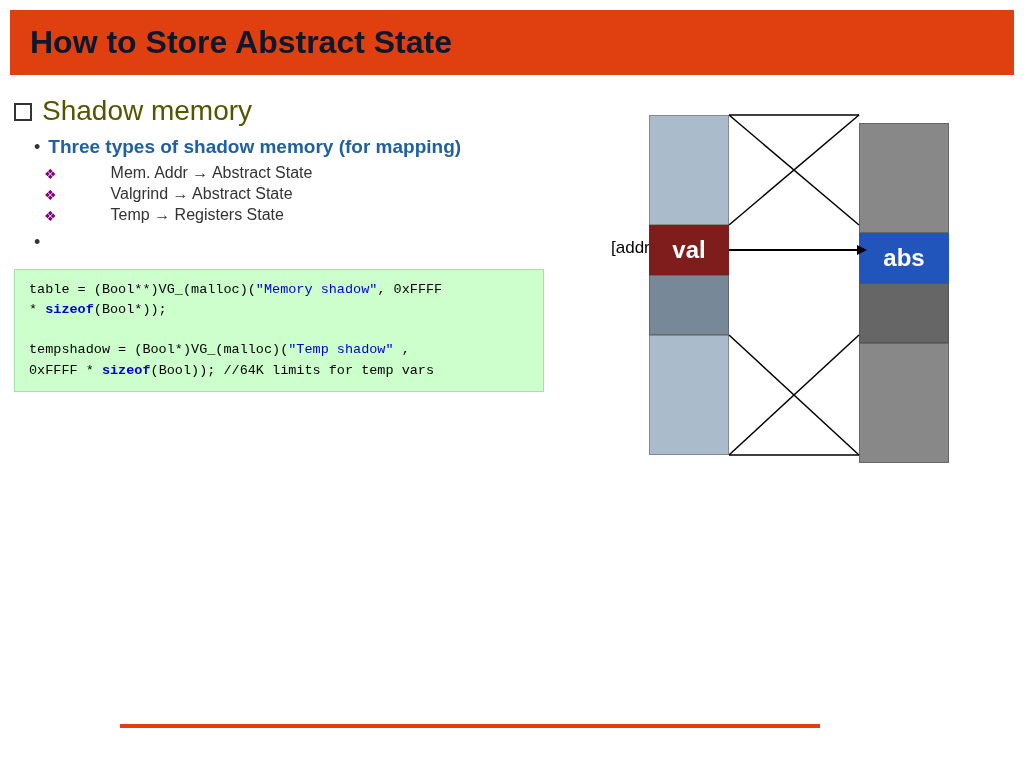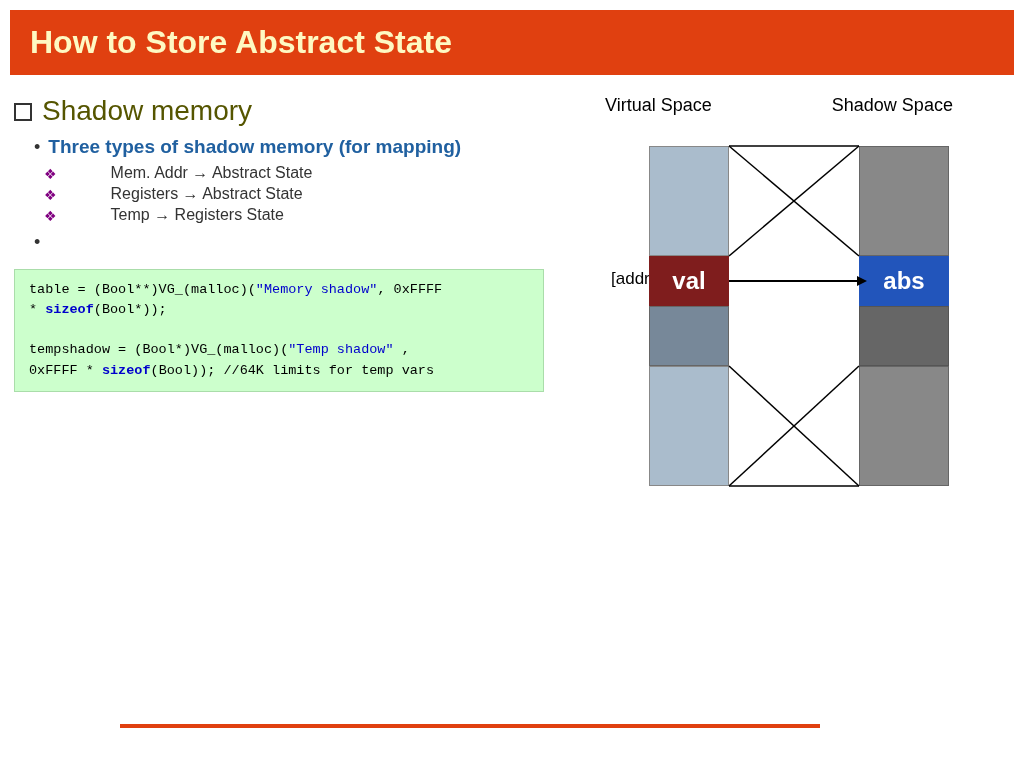--- a/index.html
+++ b/index.html
@@ -12,21 +12,21 @@
       position: relative;
     }
 
     
     .title-bar {
       background: #e04010;
       padding: 14px 20px;
       margin: 10px 10px 0 10px;
     }
     .title-bar h1 {
-      color: #fef9c3;
+      color: #0f172a;
       font-size: 32px;
       font-weight: bold;
     }
 
     
     .main-content {
       display: flex;
       padding: 10px 10px 0 4px;
       gap: 0;
     }
@@ -186,21 +186,21 @@
     .virt-bottom {
       background: #aabccc;
       height: 120px;
       border: 1px solid #888;
     }
 
     
     .shadow-col {
       position: absolute;
       right: 30px;
-      top: 20px;
+      top: 28px;
       width: 90px;
       height: 340px;
       display: flex;
       flex-direction: column;
     }
     .shad-top {
       background: #888;
       height: 110px;
       border: 1px solid #666;
     }
@@ -287,21 +287,21 @@
           <span class="bullet-text">Three types of shadow memory (for mapping)</span>
         </div>
 
         <ul class="sub-list">
           <li>
             <span class="diamond">❖</span>
             <span class="sub-text">Mem. Addr → Abstract State</span>
           </li>
           <li>
             <span class="diamond">❖</span>
-            <span class="sub-text">Registers → Abstract State</span>
+            <span class="sub-text">Valgrind → Abstract State</span>
           </li>
           <li>
             <span class="diamond">❖</span>
             <span class="sub-text">Temp → Registers State</span>
           </li>
         </ul>
       </li>
 
       <li>
         <div class="bullet-item">
@@ -323,24 +323,20 @@
       </div>
       <div>
         <span>0xFFFF * </span><span class="code-keyword">sizeof</span><span>(Bool)); //64K limits for temp vars</span>
       </div>
     </div>
 
   </div>
 
   <div class="right-panel">
 
-    <div class="diagram-labels">
-      <span class="diagram-label">Virtual Space</span>
-      <span class="diagram-label">Shadow Space</span>
-    </div>
 
     <div class="diagram-area">
 
       <div class="addr-label">
         <span>[addr]</span>
         <span class="addr-arrow">⟶</span>
       </div>
 
       <div class="virtual-col">
         <div class="virt-top"></div>

